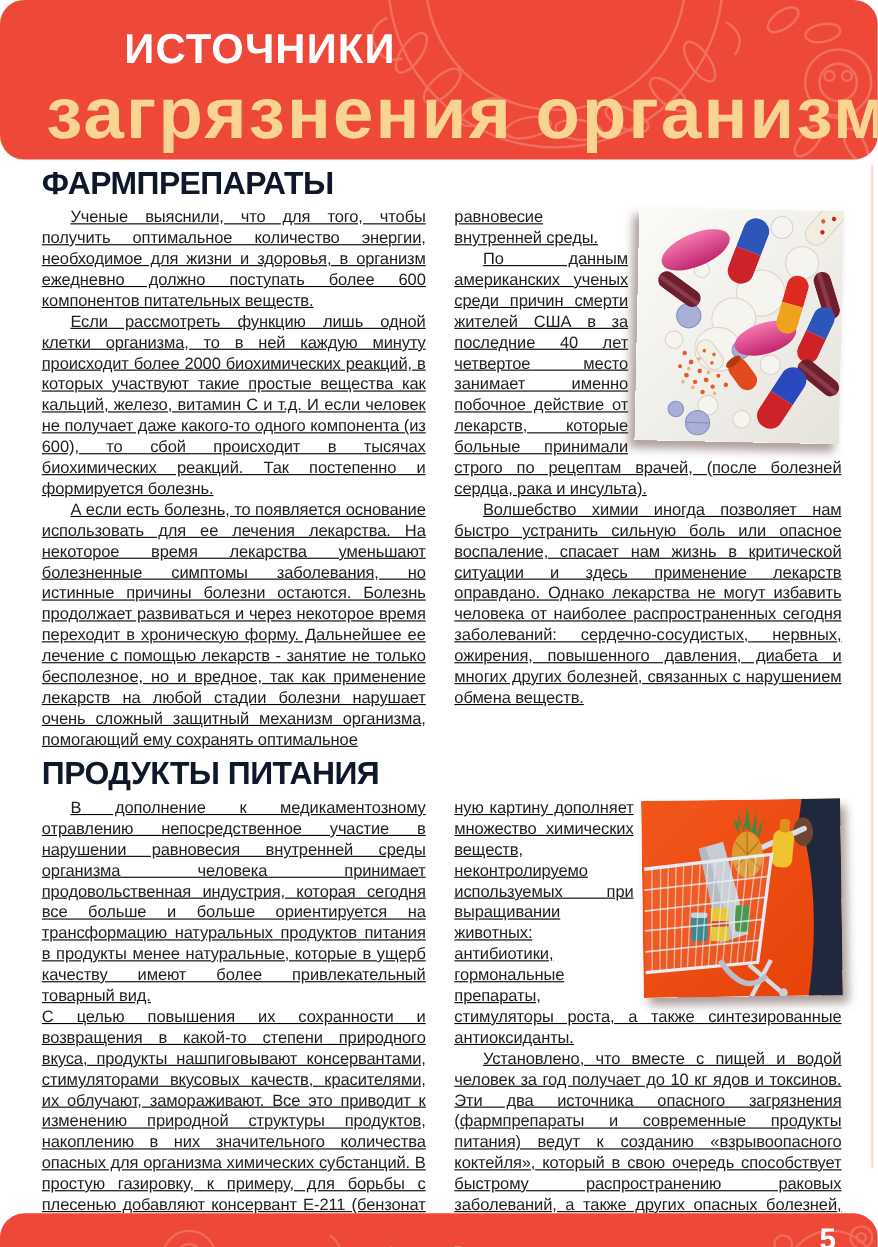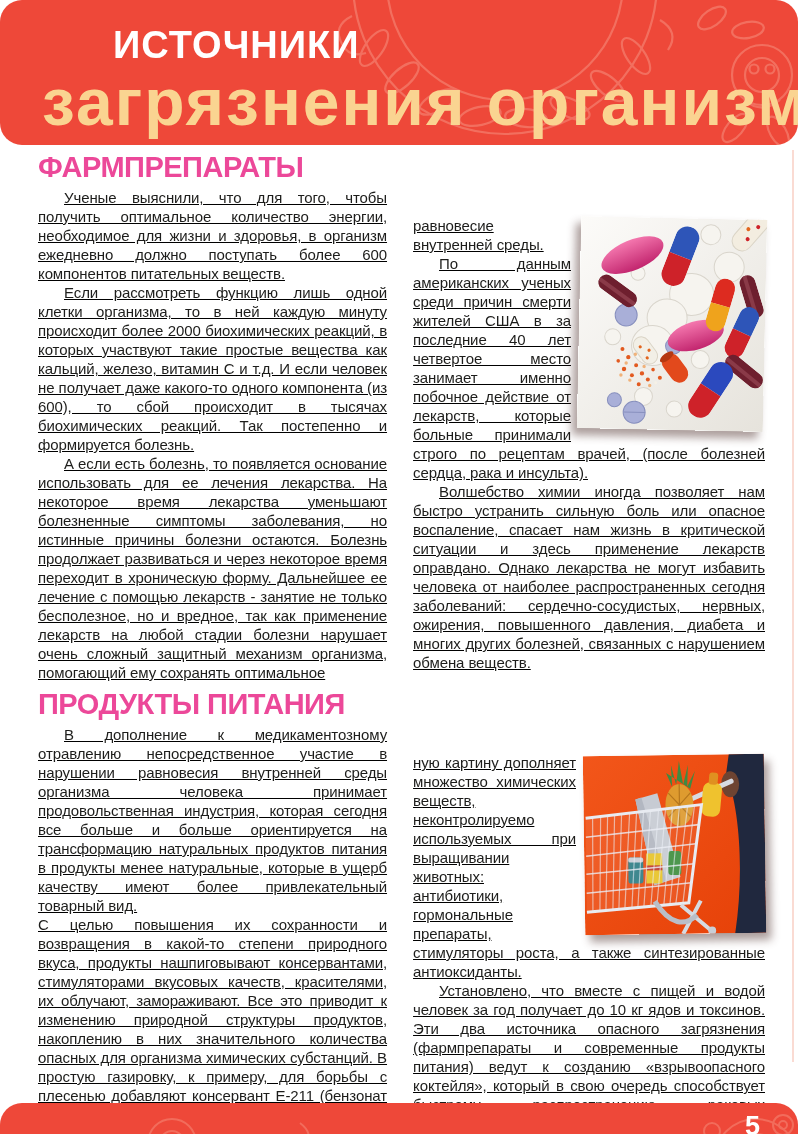--- a/index.html
+++ b/index.html
@@ -17,25 +17,25 @@
   }
   .hdr-line2{
     position:absolute;left:42px;top:64px;margin:0;
     font-size:66px;font-weight:700;color:#FAD491;letter-spacing:2px;white-space:nowrap;
   }
   
   .content{position:absolute;top:145px;left:0;width:798px;}
   .section{padding:0 33px 0 38px;}
   .sec-heading{
     margin:5px 0 4px 0;font-size:29px;line-height:34px;
-    font-weight:700;color:#ec4899;letter-spacing:-0.5px;
+    font-weight:700;color:#0f172a;letter-spacing:-0.5px;
   }
   .cols{display:flex;gap:26px;text-decoration:underline;}
   .col-left{width:357px;}
-  .col-right{width:360px;margin-top:28px;}
+  .col-right{width:360px;}
   .col{
     font-size:15px;line-height:19px;color:#1D1D1B;
     text-align:justify;letter-spacing:-0.1px;
   }
   .para{margin:0;}
   .para.indent{text-indent:26px;}
   figure.photo{float:right;margin:2px 0 6px 8px;padding:0;line-height:0;}
   .pills-fig{transform:rotate(1.2deg);box-shadow:-5px 7px 9px rgba(70,40,35,0.45);}
   .cart-fig{transform:rotate(-0.8deg);box-shadow:5px 7px 9px rgba(70,40,35,0.45);}
   .edge-line{position:absolute;right:4px;top:150px;height:912px;width:2px;background:#F8CCC0;opacity:.7;}

